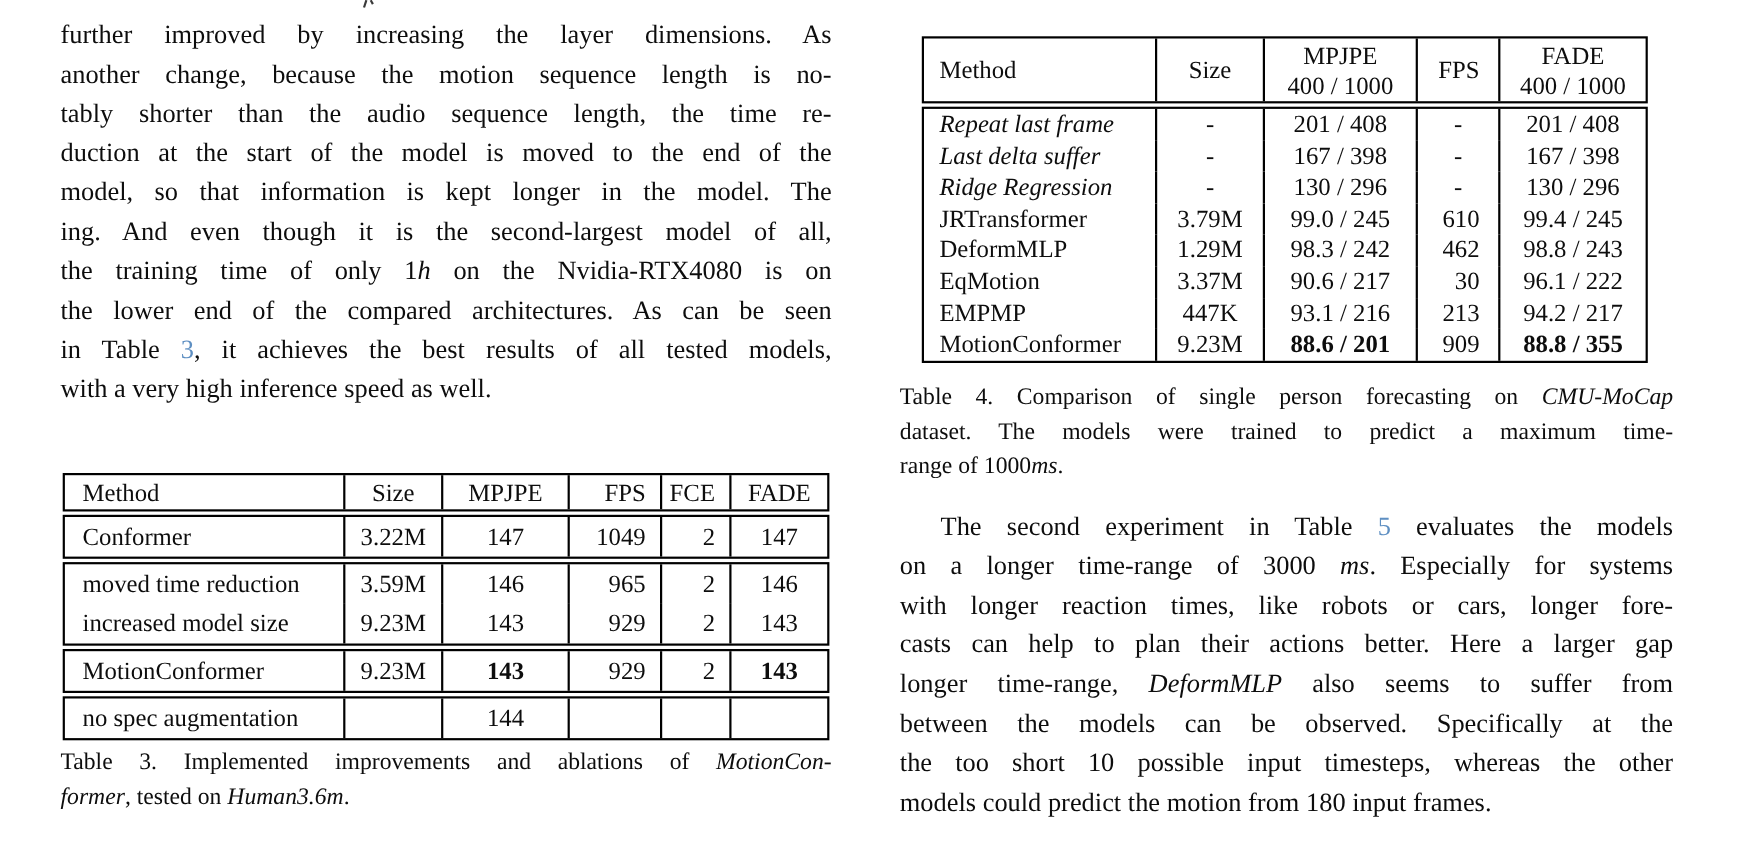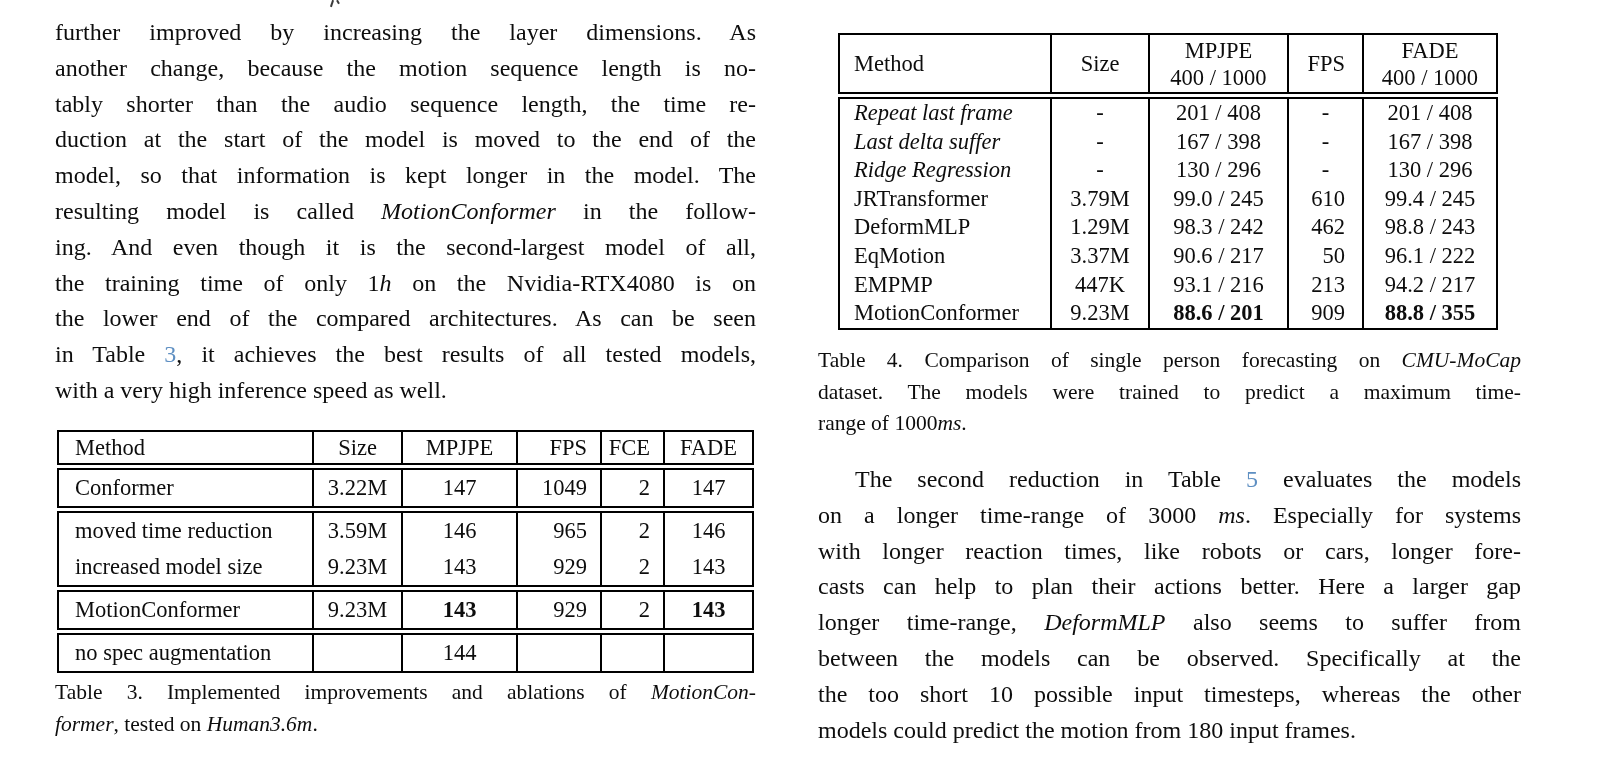--- a/index.html
+++ b/index.html
@@ -68,21 +68,20 @@
 
 <div class="frag frag1"></div>
 <div class="frag frag2"></div>
 
 <div class="col para" style="left:55px; top:15px; width:701px;">
     <div class="line j"><span>further improved by increasing the layer dimensions. As</span></div>
     <div class="line j"><span>another change, because the motion sequence length is no-</span></div>
     <div class="line j"><span>tably shorter than the audio sequence length, the time re-</span></div>
     <div class="line j"><span>duction at the start of the model is moved to the end of the</span></div>
     <div class="line j"><span>model, so that information is kept longer in the model. The</span></div>
-    <div class="line j"><span>resulting model is called </span><i>MotionConformer</i><span> in the follow-</span></div>
     <div class="line j"><span>ing. And even though it is the second-largest model of all,</span></div>
     <div class="line j"><span>the training time of only 1</span><i>h</i><span> on the Nvidia-RTX4080 is on</span></div>
     <div class="line j"><span>the lower end of the compared architectures. As can be seen</span></div>
     <div class="line j"><span>in Table </span><span class="link">3</span><span>, it achieves the best results of all tested models,</span></div>
     <div class="line"><span>with a very high inference speed as well.</span></div>
   </div>
 
 <div id="table3" class="ltable">
     <div class="tsec">
       <div class="trow thead">
@@ -198,21 +197,21 @@
         <div class="tcell c1">DeformMLP</div>
         <div class="tcell c2">1.29M</div>
         <div class="tcell c3">98.3 / 242</div>
         <div class="tcell c4">462</div>
         <div class="tcell c5">98.8 / 243</div>
       </div>
       <div class="trow">
         <div class="tcell c1">EqMotion</div>
         <div class="tcell c2">3.37M</div>
         <div class="tcell c3">90.6 / 217</div>
-        <div class="tcell c4">50</div>
+        <div class="tcell c4">30</div>
         <div class="tcell c5">96.1 / 222</div>
       </div>
       <div class="trow">
         <div class="tcell c1">EMPMP</div>
         <div class="tcell c2">447K</div>
         <div class="tcell c3">93.1 / 216</div>
         <div class="tcell c4">213</div>
         <div class="tcell c5">94.2 / 217</div>
       </div>
       <div class="trow">
@@ -225,21 +224,21 @@
     </div>
   </div>
 
 <div class="col caption" style="left:818px; top:345px; width:703px;">
     <div class="line j"><span>Table 4. Comparison of single person forecasting on </span><i>CMU-MoCap</i></div>
     <div class="line j"><span>dataset. The models were trained to predict a maximum time-</span></div>
     <div class="line"><span>range of 1000</span><i>ms</i><span>.</span></div>
   </div>
 
 <div class="col para" style="left:818px; top:462px; width:703px;">
-    <div class="line j ind"><span>The second reduction in Table </span><span class="link">5</span><span> evaluates the models</span></div>
+    <div class="line j ind"><span>The second experiment in Table </span><span class="link">5</span><span> evaluates the models</span></div>
     <div class="line j"><span>on a longer time-range of 3000 </span><i>ms</i><span>. Especially for systems</span></div>
     <div class="line j"><span>with longer reaction times, like robots or cars, longer fore-</span></div>
     <div class="line j"><span>casts can help to plan their actions better. Here a larger gap</span></div>
     <div class="line j"><span>longer time-range, </span><i>DeformMLP</i><span> also seems to suffer from</span></div>
     <div class="line j"><span>between the models can be observed. Specifically at the</span></div>
     <div class="line j"><span>the too short 10 possible input timesteps, whereas the other</span></div>
     <div class="line"><span>models could predict the motion from 180 input frames.</span></div>
   </div>
 
 </body></html>

